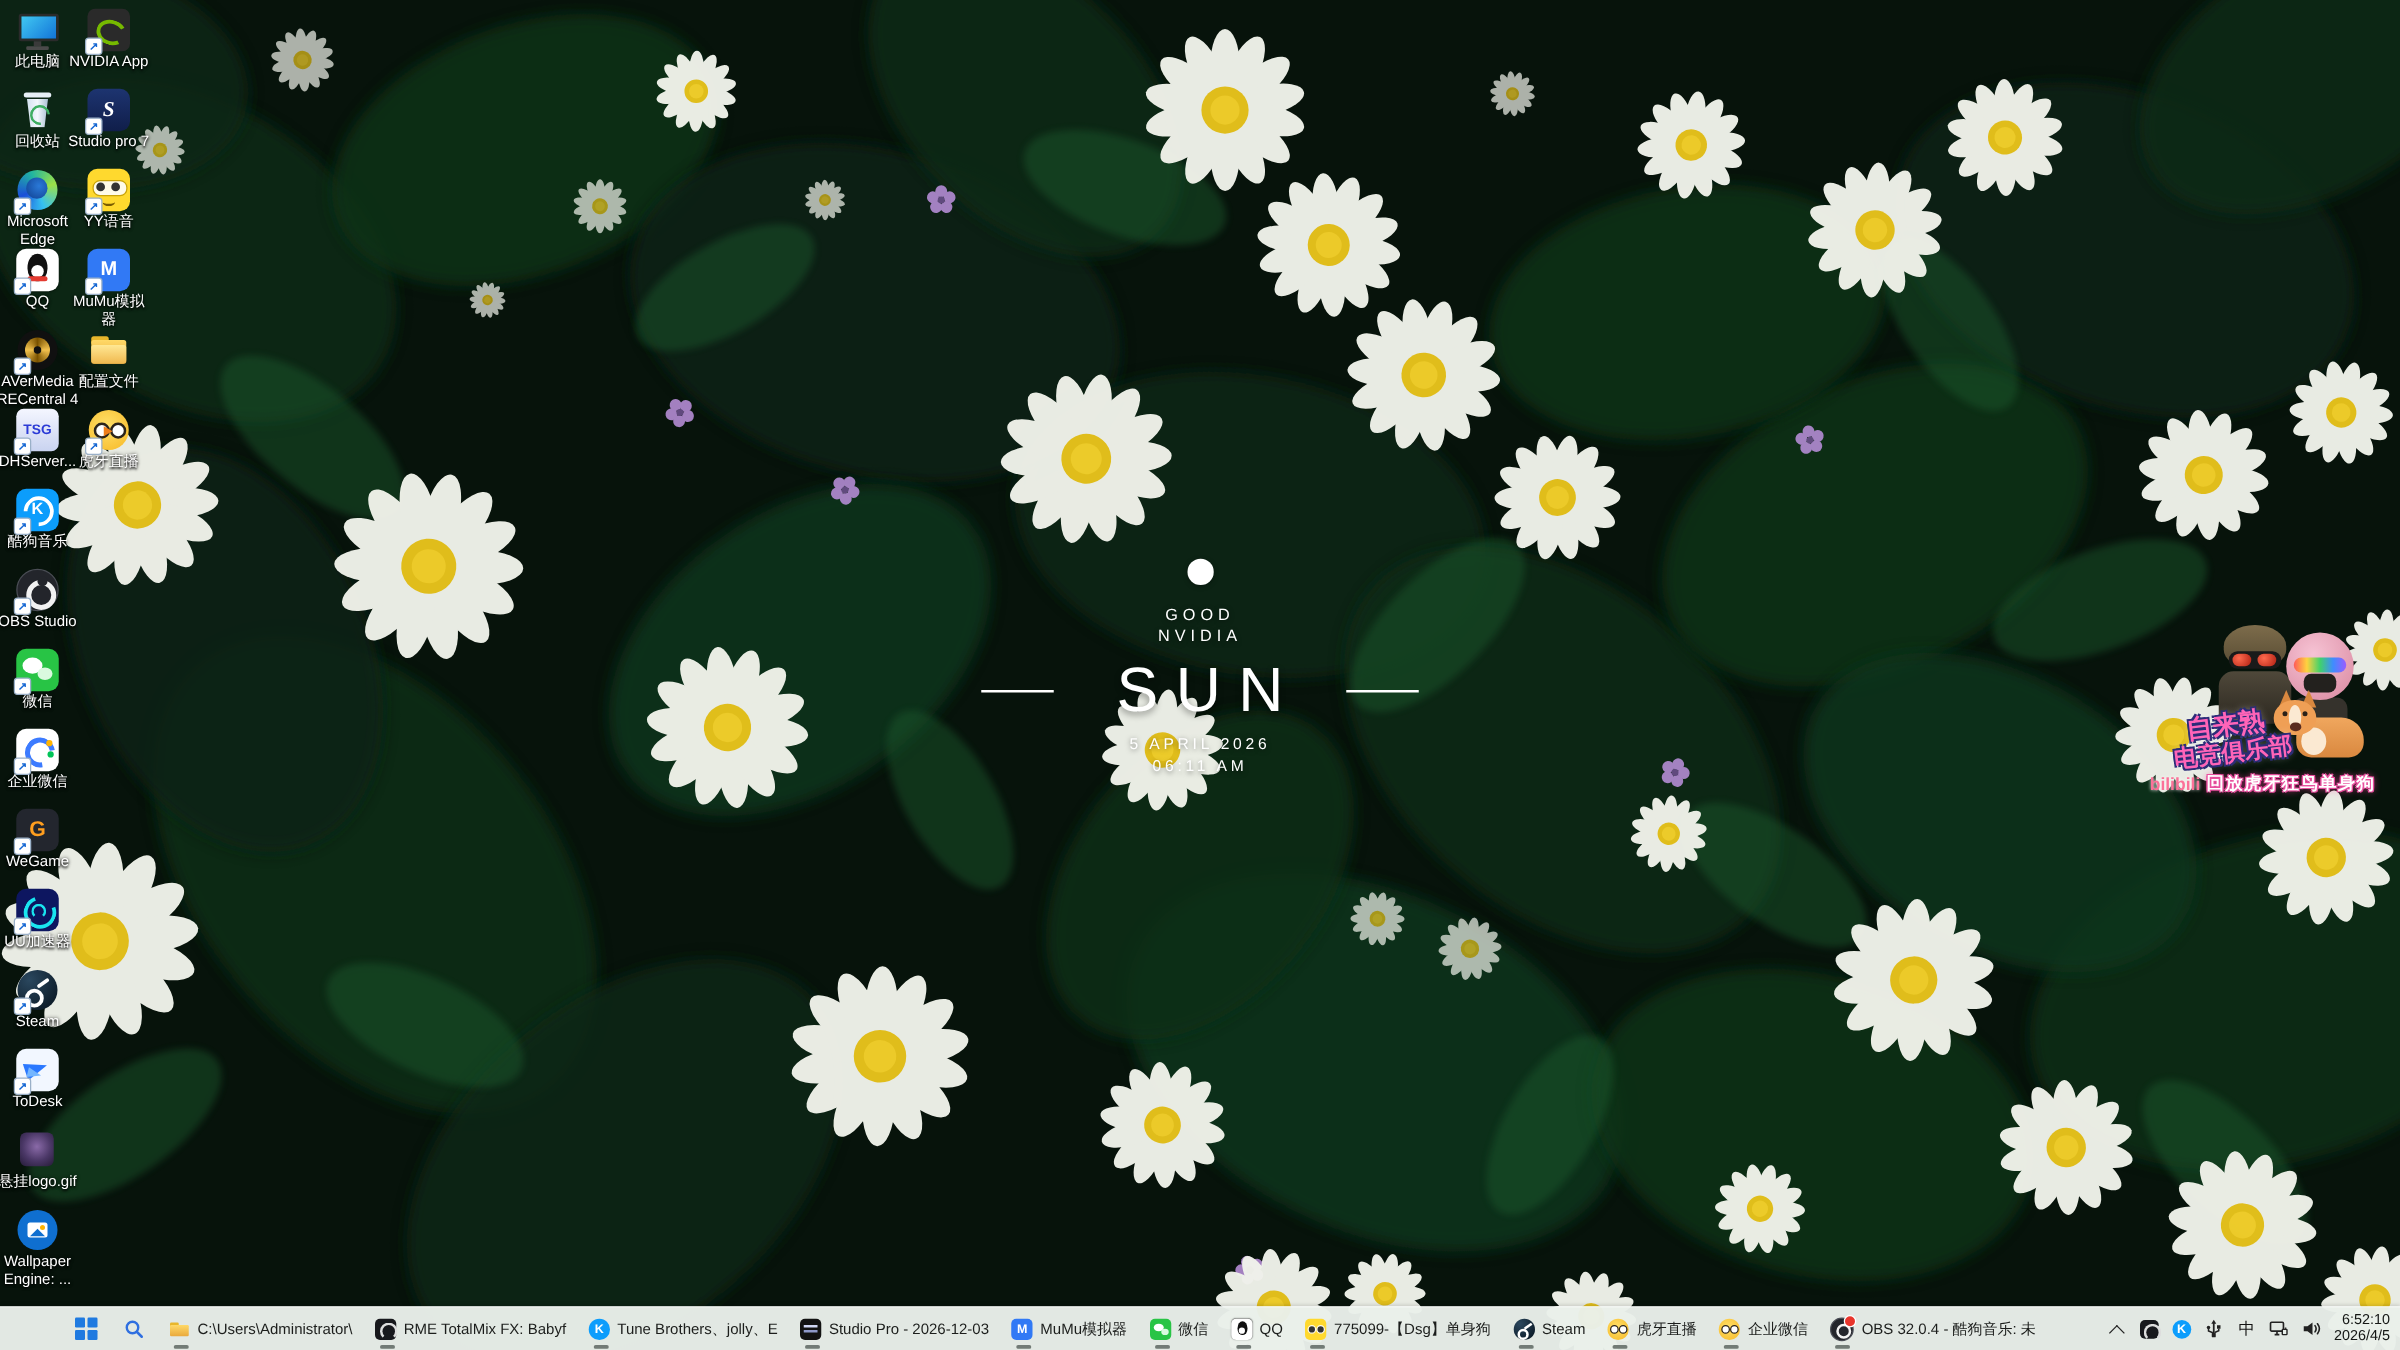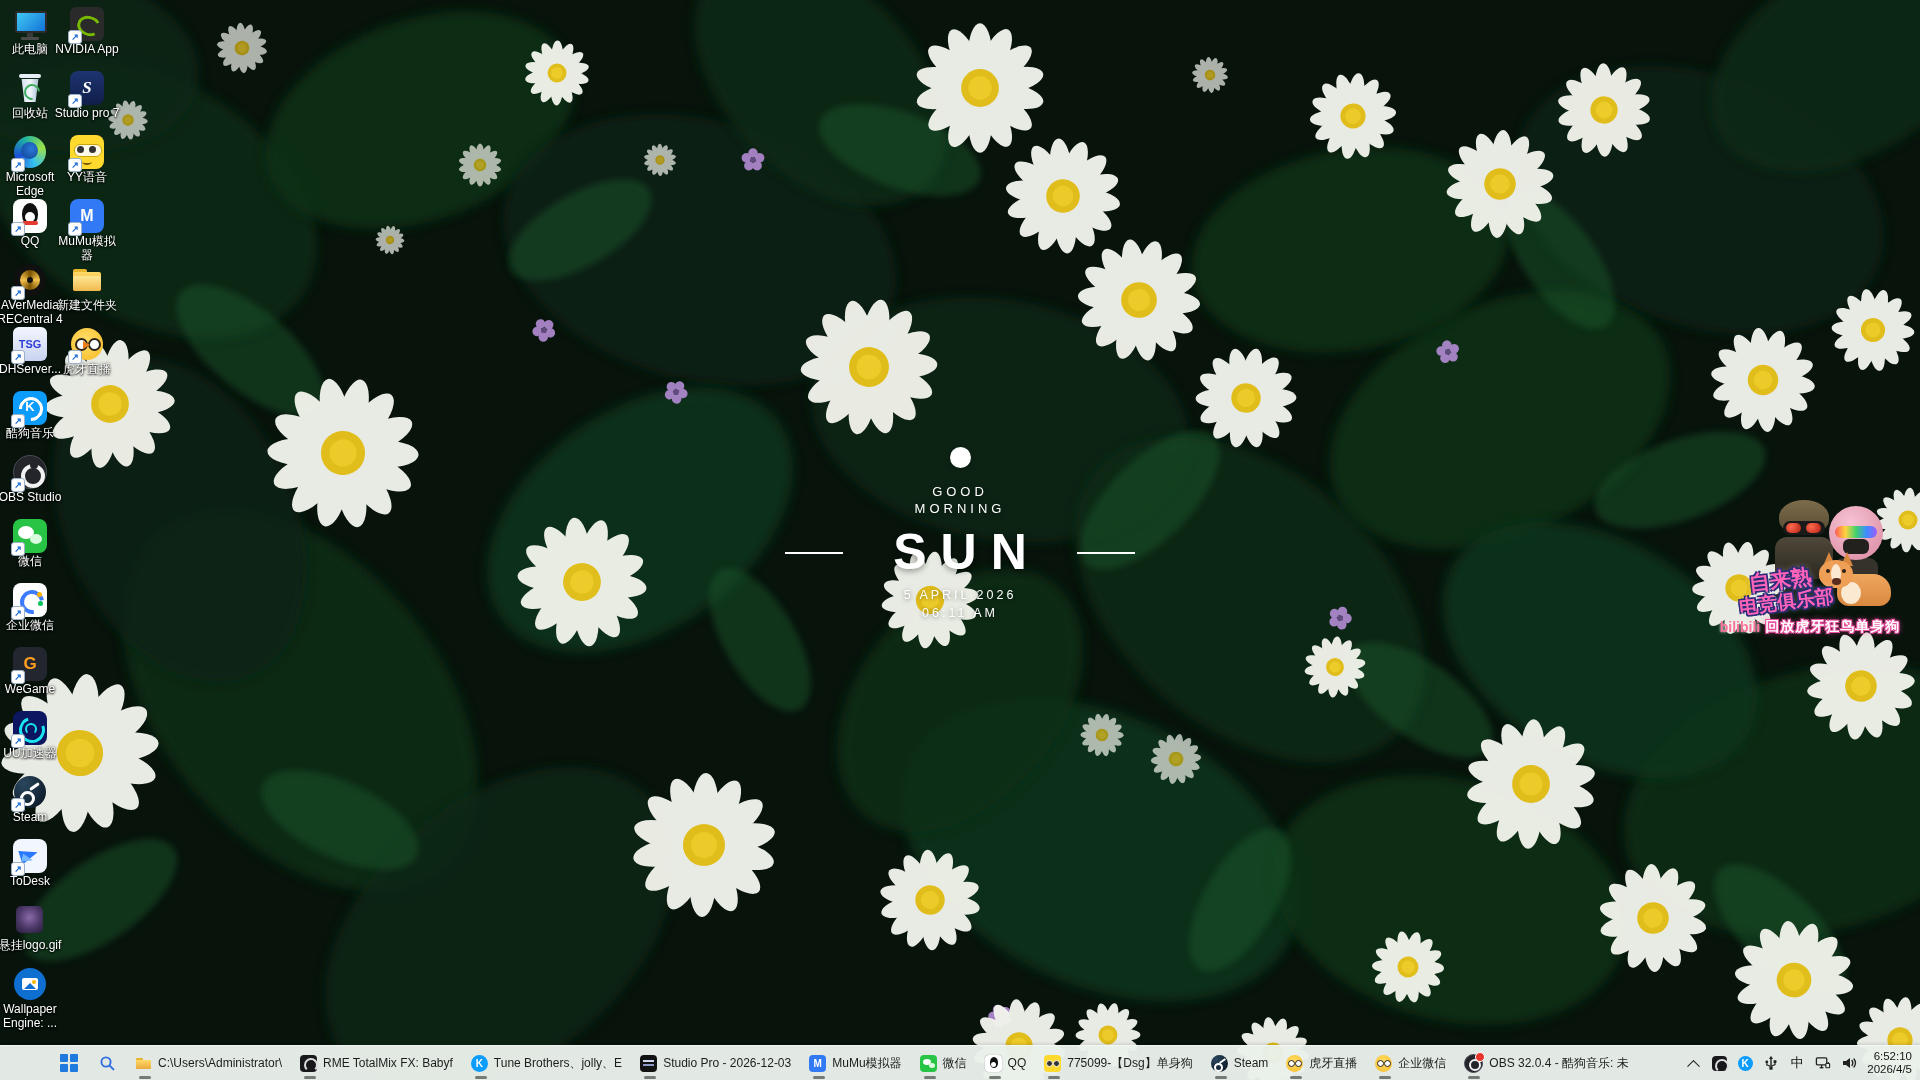--- a/index.html
+++ b/index.html
@@ -97,21 +97,21 @@
   .ic-mm{background:#3179f5;display:flex;align-items:center;justify-content:center;color:#fff;font-weight:800;font-size:16px;}
   
   .ic-fd .tab{position:absolute;left:3px;top:6px;width:14px;height:6px;background:#e8b62c;border-radius:2px 2px 0 0;}
   .ic-fd .bod{position:absolute;left:3px;top:9px;width:28px;height:19px;background:linear-gradient(#ffd967,#e9a93d);border-radius:2px;}
   .ic-fd .fr{position:absolute;left:3px;top:13px;width:28px;height:15px;background:linear-gradient(#ffe894,#f0b84e);border-radius:2px 2px 3px 3px;}
 
   
   #widget{position:absolute;left:50%;top:447px;transform:translateX(-50%);width:380px;text-align:center;color:#fff;}
   .w-dot{width:21px;height:21px;border-radius:50%;background:#fff;margin:0 auto 15px;box-shadow:0 1px 4px rgba(0,0,0,.35);}
   .w-greet{font-size:13px;letter-spacing:4px;line-height:17px;font-weight:500;text-shadow:0 1px 4px rgba(0,0,0,.5);}
-  .w-day{position:relative;margin-top:9px;font-size:50px;font-weight:700;letter-spacing:14px;padding-left:14px;line-height:52px;text-shadow:0 2px 6px rgba(0,0,0,.4);}
+  .w-day{position:relative;margin-top:9px;font-size:50px;font-weight:400;letter-spacing:14px;padding-left:14px;line-height:52px;text-shadow:0 2px 6px rgba(0,0,0,.4);}
   .w-line{position:absolute;top:26px;width:58px;height:2px;background:#fff;}
   .w-line.l{left:15px}.w-line.r{right:15px}
   .w-date{margin-top:10px;font-size:12.5px;letter-spacing:3px;text-shadow:0 1px 4px rgba(0,0,0,.5);}
   .w-time{margin-top:4px;font-size:12.5px;letter-spacing:3px;text-shadow:0 1px 4px rgba(0,0,0,.5);}
 
   
   #overlay{position:absolute;left:1703px;top:492px;width:214px;height:152px;}
   .ov-soldier{position:absolute;left:72px;top:8px;width:58px;height:80px;}
   .helmet{position:absolute;left:4px;top:0;width:50px;height:34px;border-radius:50% 50% 42% 42%;background:linear-gradient(#7d6c4b,#574b33);}
   .goggle{position:absolute;left:8px;top:21px;width:42px;height:14px;border-radius:7px;background:#1a1a1a;}
@@ -500,39 +500,39 @@
       <div class="lbl">MuMu模拟器</div>
     </div>
     <div class="cell" style="left: 57px; top: 256px;">
       <div class="icw">
         <span class="di ic-fd">
           <span class="tab"></span>
           <span class="bod"></span>
           <span class="fr"></span>
         </span>
       </div>
-      <div class="lbl">新建文件夹</div>
+      <div class="lbl">配置文件</div>
     </div>
     <div class="cell" style="left: 57px; top: 320px;">
       <div class="icw">
         <span class="di ic-huya">
           <span class="e l"></span>
           <span class="e r"></span>
           <span class="p"></span>
         </span>
         <span class="sc">↗</span>
       </div>
       <div class="lbl">虎牙直播</div>
     </div>
   </div>
 
 <div id="widget">
   <div class="w-dot"></div>
   <div class="w-greet">GOOD</div>
-  <div class="w-greet">MORNING</div>
+  <div class="w-greet">NVIDIA</div>
   <div class="w-day">
     <span class="w-line l"></span>
     <span>SUN</span>
     <span class="w-line r"></span>
   </div>
   <div class="w-date">5 APRIL 2026</div>
   <div class="w-time">06:11 AM</div>
 </div>
 
 <div id="overlay">

